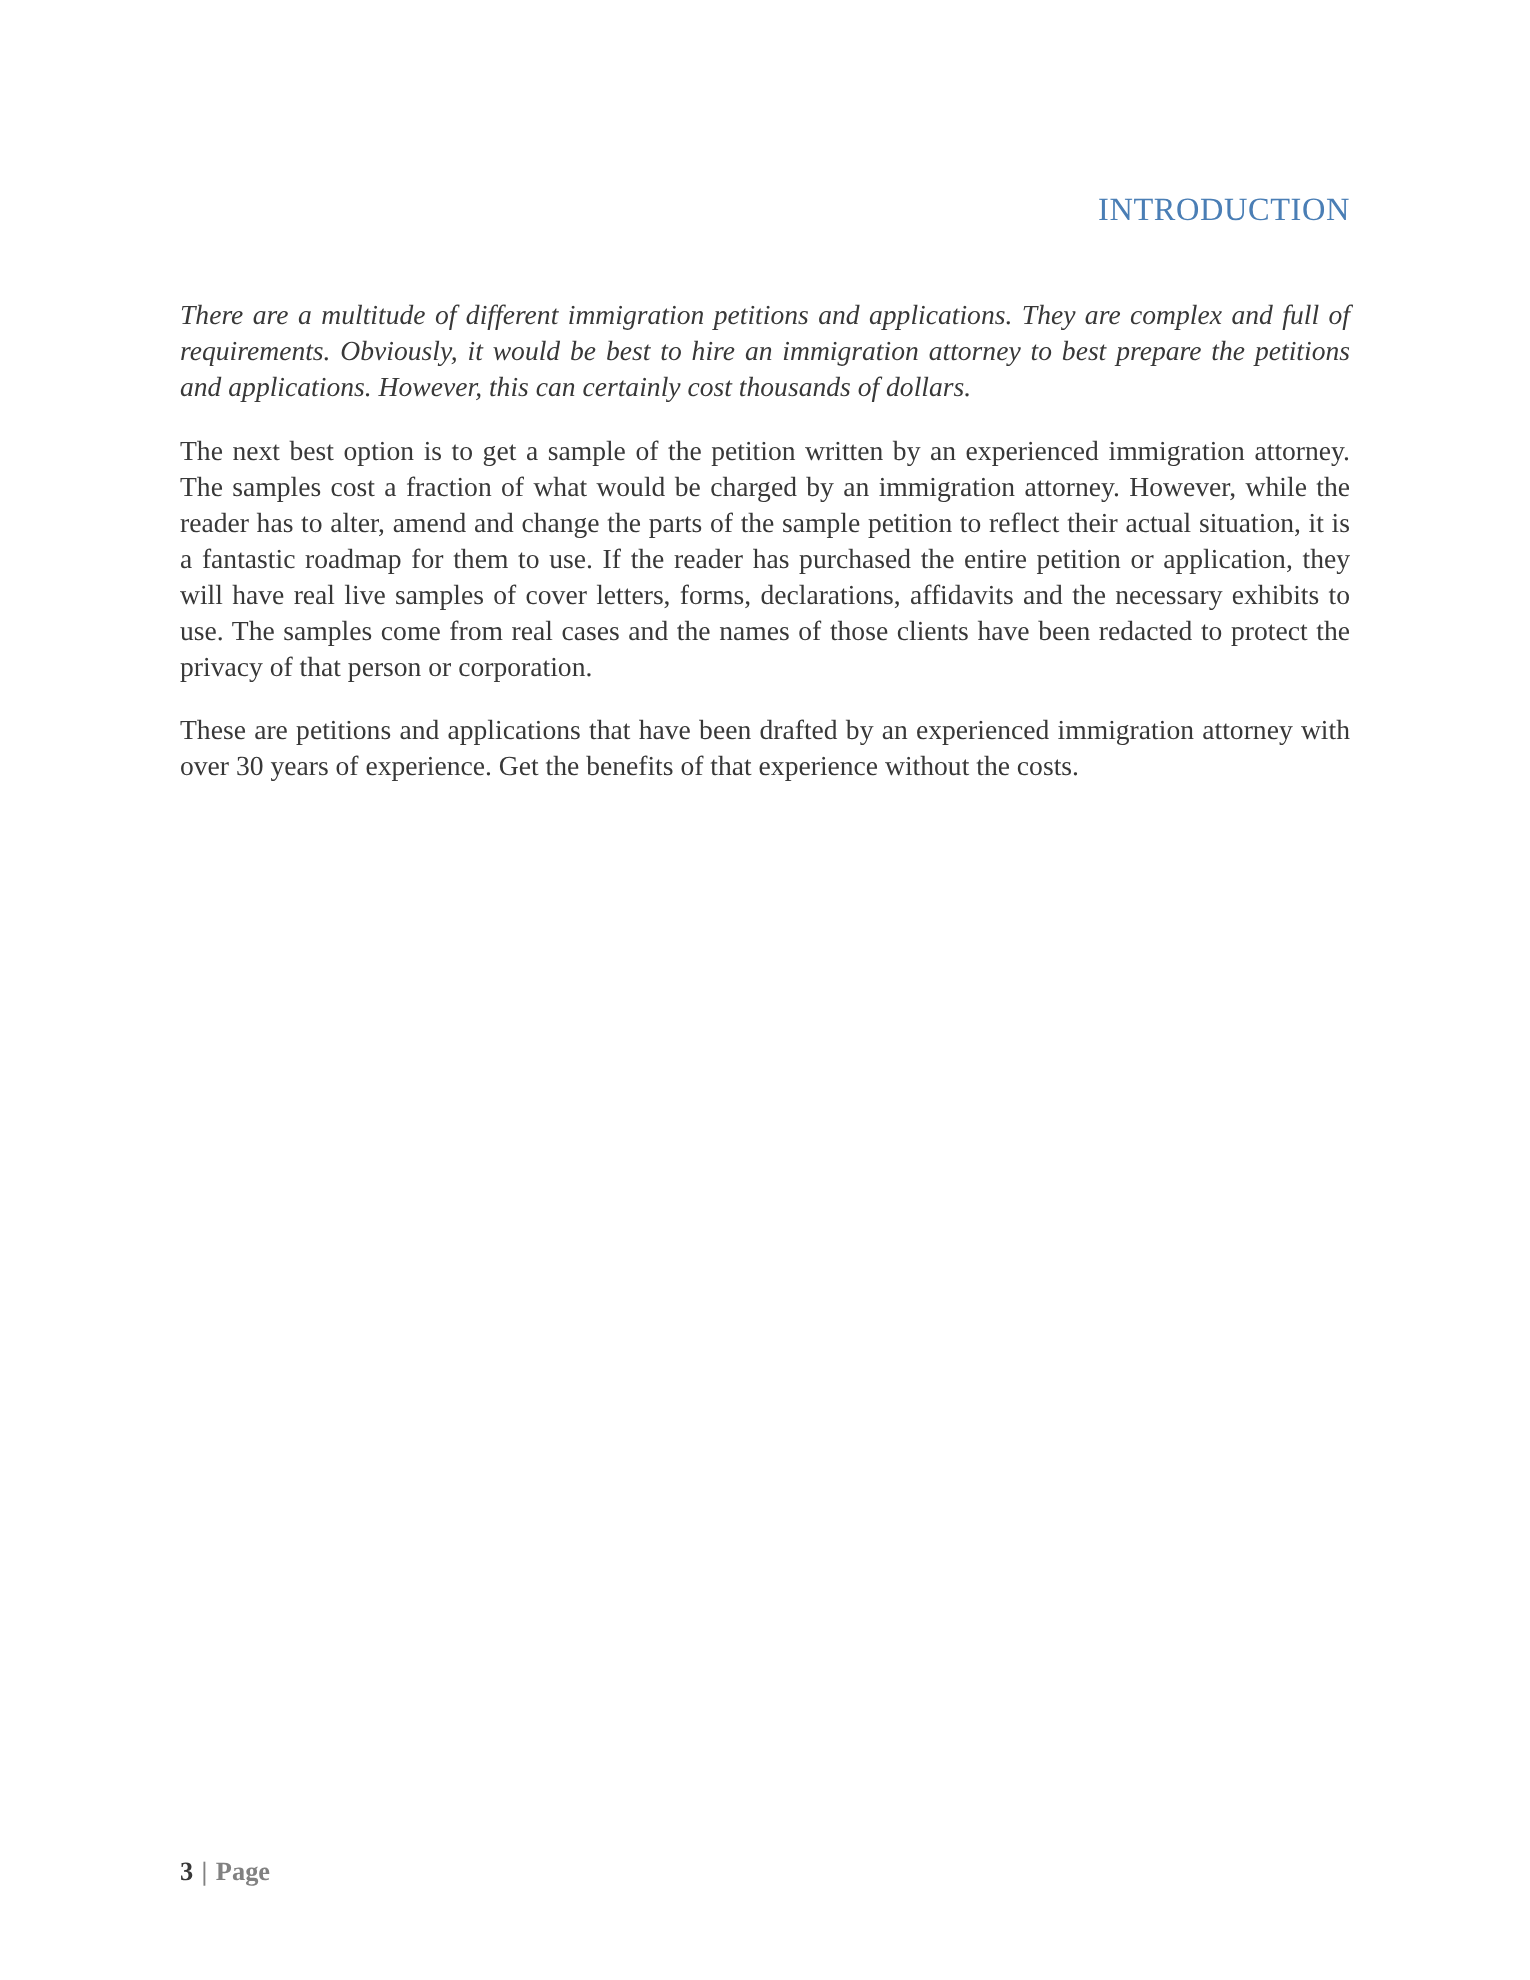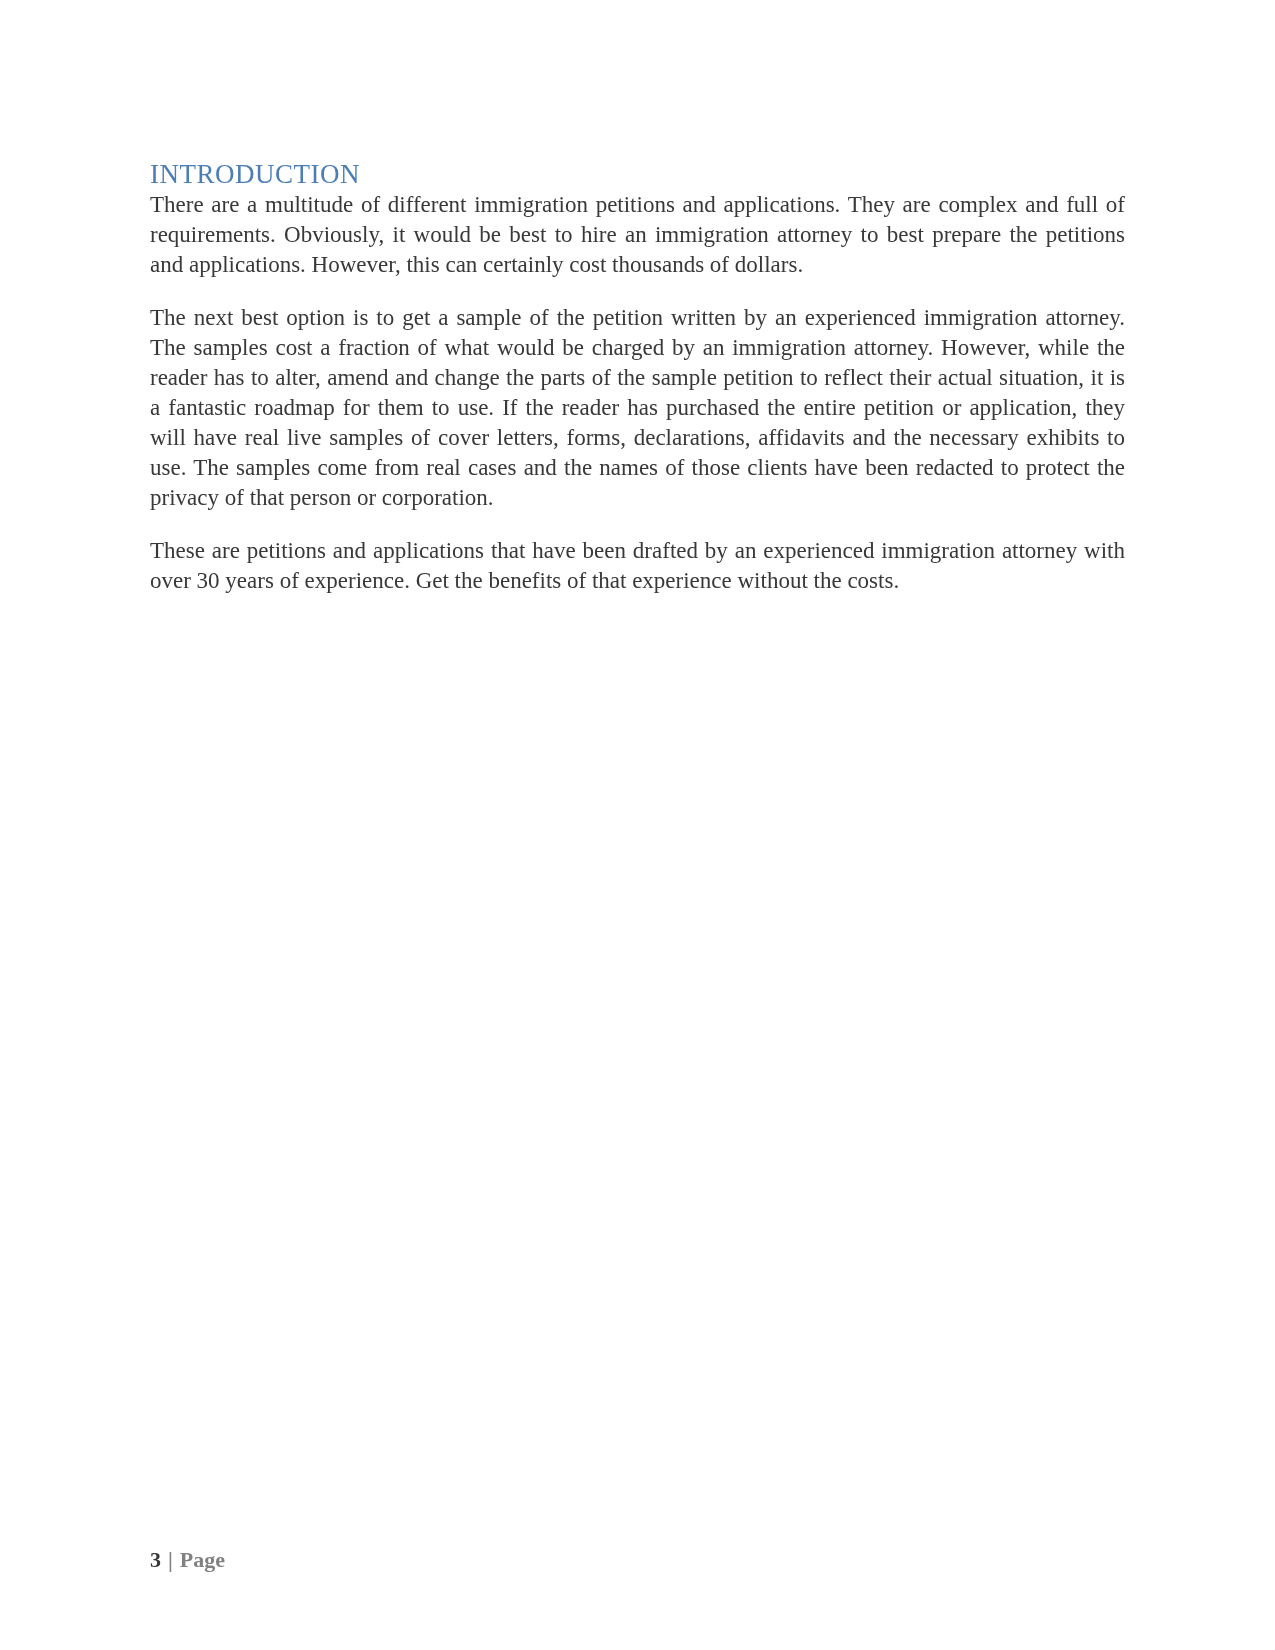--- a/index.html
+++ b/index.html
@@ -20,35 +20,37 @@
     background: var(--page-bg, #ffffff);
   }
   .content {
     position: absolute;
     left: 150px;
     right: 150px;
     top: 0;
   }
   .doc-title {
     margin: 158px 0 0 0;
-    text-align: left;
+    text-align: right;
     font-size: 27px;
     line-height: 32px;
     font-weight: normal;
     letter-spacing: 0.5px;
     color: var(--heading-blue, #4a7eb5);
   }
   .para {
     font-size: 23px;
     line-height: 30px;
     text-align: justify;
     color: var(--body-text, #383838);
     margin: 0 0 23px 0;
   }
   .para.first {
+    margin-top: 58px;
+    font-style: italic;
   }
   .footer {
     position: absolute;
     left: 150px;
     top: 1546px;
     font-size: 22px;
     line-height: 28px;
     color: var(--body-text, #383838);
     font-weight: bold;
   }

